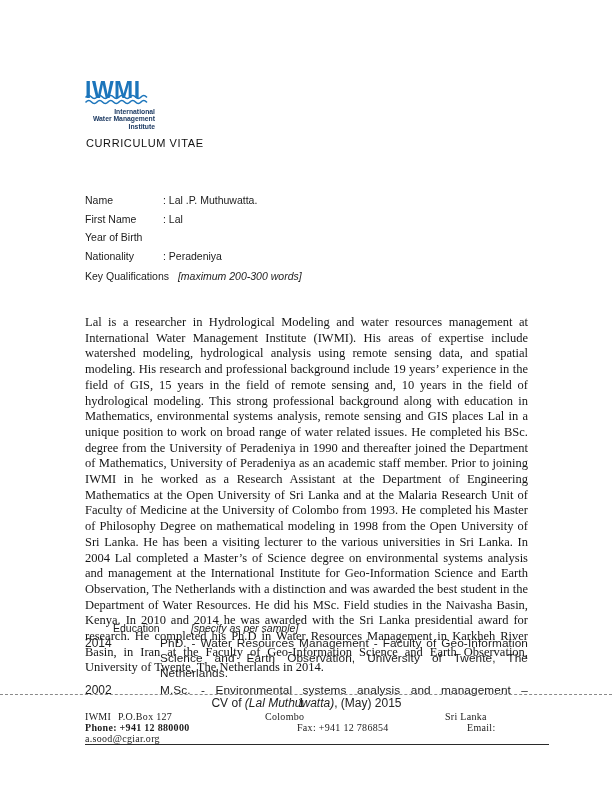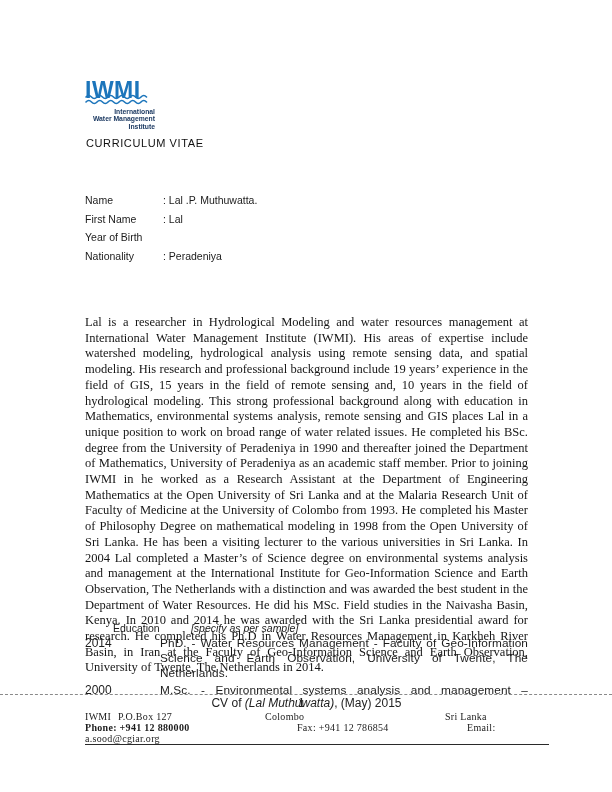--- a/index.html
+++ b/index.html
@@ -134,33 +134,37 @@
     </div>
     <div class="profile-row">
       <span class="profile-label">Year of Birth</span>
     </div>
     <div class="profile-row">
       <span class="profile-label">Nationality</span>
       <span class="profile-value">: Peradeniya</span>
     </div>
   </div>
 
+  <div class="kq-head">
+    <span class="kq-label">Key Qualifications</span>
+    <span class="kq-note">[maximum 200-300 words]</span>
+  </div>
   <div class="kq-body">Lal is a researcher in Hydrological Modeling and water resources management at International Water Management Institute (IWMI). His areas of expertise include watershed modeling, hydrological analysis using remote sensing data, and spatial modeling. His research and professional background include 19 years’ experience in the field of GIS, 15 years in the field of remote sensing and, 10 years in the field of hydrological modeling. This strong professional background along with education in Mathematics, environmental systems analysis, remote sensing and GIS places Lal in a unique position to work on broad range of water related issues. He completed his BSc. degree from the University of Peradeniya in 1990 and thereafter joined the Department of Mathematics, University of Peradeniya as an academic staff member. Prior to joining IWMI in he worked as a Research Assistant at the Department of Engineering Mathematics at the Open University of Sri Lanka and at the Malaria Research Unit of Faculty of Medicine at the University of Colombo from 1993. He completed his Master of Philosophy Degree on mathematical modeling in 1998 from the Open University of Sri Lanka. He has been a visiting lecturer to the various universities in Sri Lanka. In 2004 Lal completed a Master’s of Science degree on environmental systems analysis and management at the International Institute for Geo-Information Science and Earth Observation, The Netherlands with a distinction and was awarded the best student in the Department of Water Resources. He did his MSc. Field studies in the Naivasha Basin, Kenya. In 2010 and 2014 he was awarded with the Sri Lanka presidential award for research. He completed his Ph.D in Water Resources Management in Karkheh River Basin, in Iran at the Faculty of Geo-Information Science and Earth Observation, University of Twente, The Netherlands in 2014.</div>
 
   <div class="edu">
     <div class="edu-head">
       <span class="edu-label">Education</span>
       <span class="edu-note">[specify as per sample]</span>
     </div>
     <div class="edu-entry">
       <span class="edu-year">2014</span>
       <span class="edu-text">PhD. - Water Resources Management - Faculty of Geo-Information Science and Earth Observation, University of Twente, The Netherlands.</span>
     </div>
     <div class="edu-entry stretch">
-      <span class="edu-year">2000</span>
+      <span class="edu-year">2002</span>
       <span class="edu-text">M.Sc. - Environmental systems analysis and management –</span>
     </div>
   </div>
 
   <div class="dashed-rule"></div>
 
   <div class="cv-note">
     <span>CV of </span><span class="ital">(Lal Muthuwatta)</span><span>, (May) 2015</span>
     <span class="page-num">1</span>
   </div>

